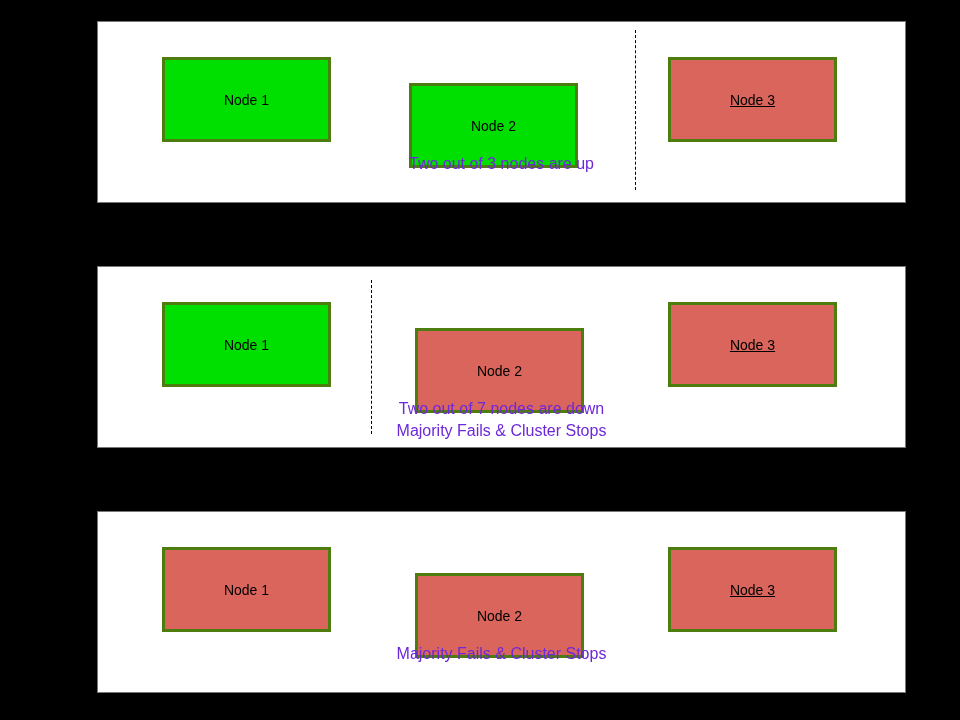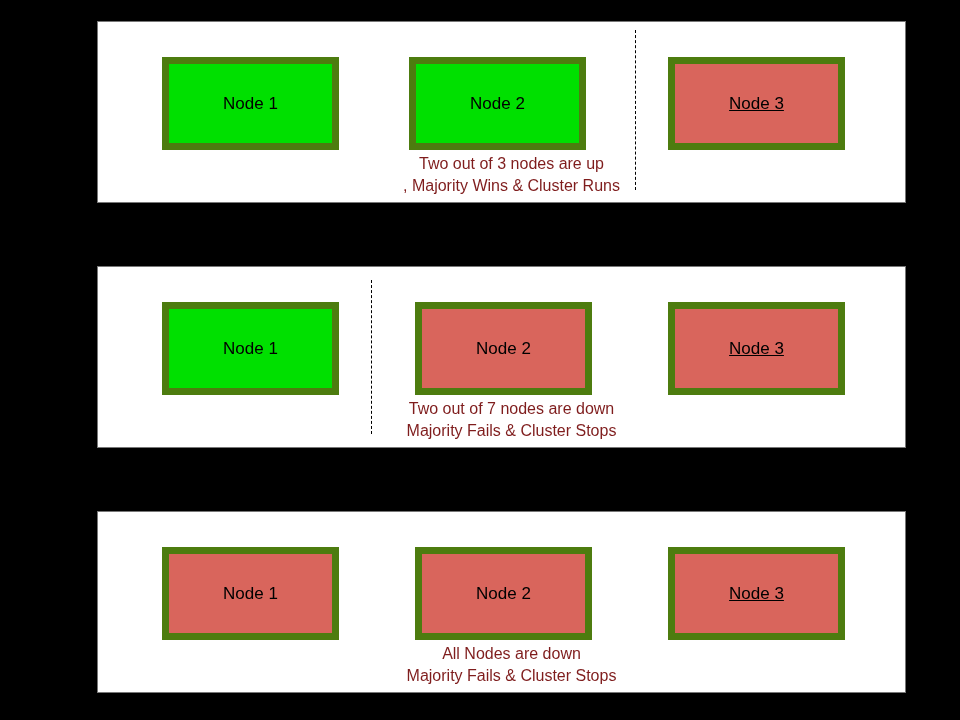--- a/index.html
+++ b/index.html
@@ -25,29 +25,29 @@
   }
   .panel.p1 { top: 21px; }
   .panel.p2 { top: 266px; }
   .panel.p3 { top: 511px; }
 
   .node {
     position: absolute;
     top: 35px;
     width: 163px;
     height: 79px;
-    border: 7px solid #4d7c0f;
+    border: 3px solid #4d7c0f;
     display: flex;
     align-items: center;
     justify-content: center;
-    font-size: 17px;
+    font-size: 14px;
     color: #000000;
   }
   .node.n1 { left: 64px; }
-  .node.n2 { left: 311px; }
+  .node.n2 { left: 311px; margin-top: 26px; }
   .p2 .node.n2, .p3 .node.n2 { left: 317px; }
   .node.n3 { left: 570px; text-decoration: underline; }
 
   .status-up   { background: var(--node-up, #00e000); }
   .status-down { background: var(--node-down, #d9655c); }
 
   .divider {
     position: absolute;
     width: 0;
     border-left: 1px dashed #000000;
@@ -56,43 +56,41 @@
   .p2 .divider { left: 273px; top: 13px; height: 154px; }
 
   .caption {
     position: absolute;
     top: 131px;
     left: 0;
     width: 100%;
     text-align: center;
     font-size: 16px;
     line-height: 22px;
-    color: #7f1d1d;
-    padding-left: 10px;
+    color: #6d28d9;
   }
 </style>
 </head>
 <body>
 
 <div class="stage">
 
   <section class="panel p1">
     <div class="node n1 status-up">
       <span>Node 1</span>
     </div>
     <div class="node n2 status-up">
       <span>Node 2</span>
     </div>
     <div class="node n3 status-down">
       <span>Node 3</span>
     </div>
     <div class="divider"></div>
     <div class="caption">
       <div>Two out of 3 nodes are up</div>
-      <div>, Majority Wins &amp; Cluster Runs</div>
     </div>
   </section>
 
   <section class="panel p2">
     <div class="node n1 status-up">
       <span>Node 1</span>
     </div>
     <div class="node n2 status-down">
       <span>Node 2</span>
     </div>
@@ -110,18 +108,17 @@
     <div class="node n1 status-down">
       <span>Node 1</span>
     </div>
     <div class="node n2 status-down">
       <span>Node 2</span>
     </div>
     <div class="node n3 status-down">
       <span>Node 3</span>
     </div>
     <div class="caption">
-      <div>All Nodes are down</div>
       <div>Majority Fails &amp; Cluster Stops</div>
     </div>
   </section>
 
 </div>
 
 </body></html>

